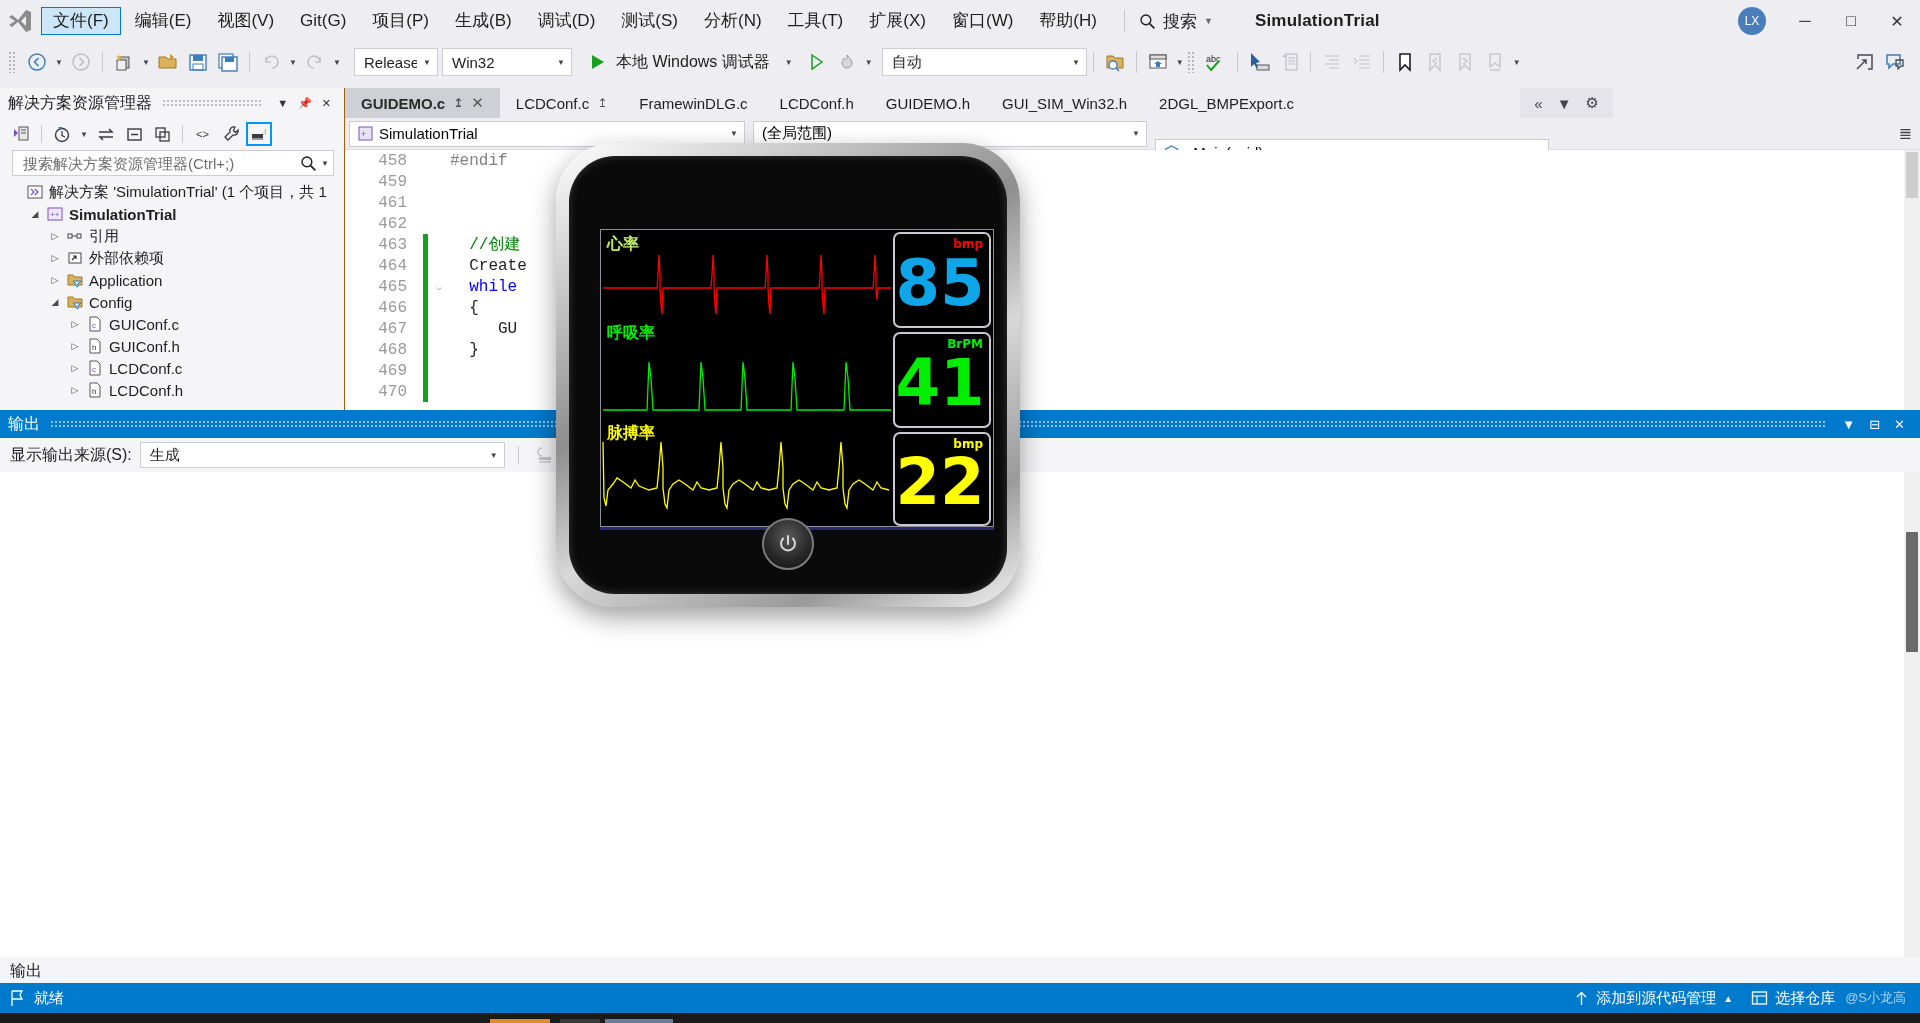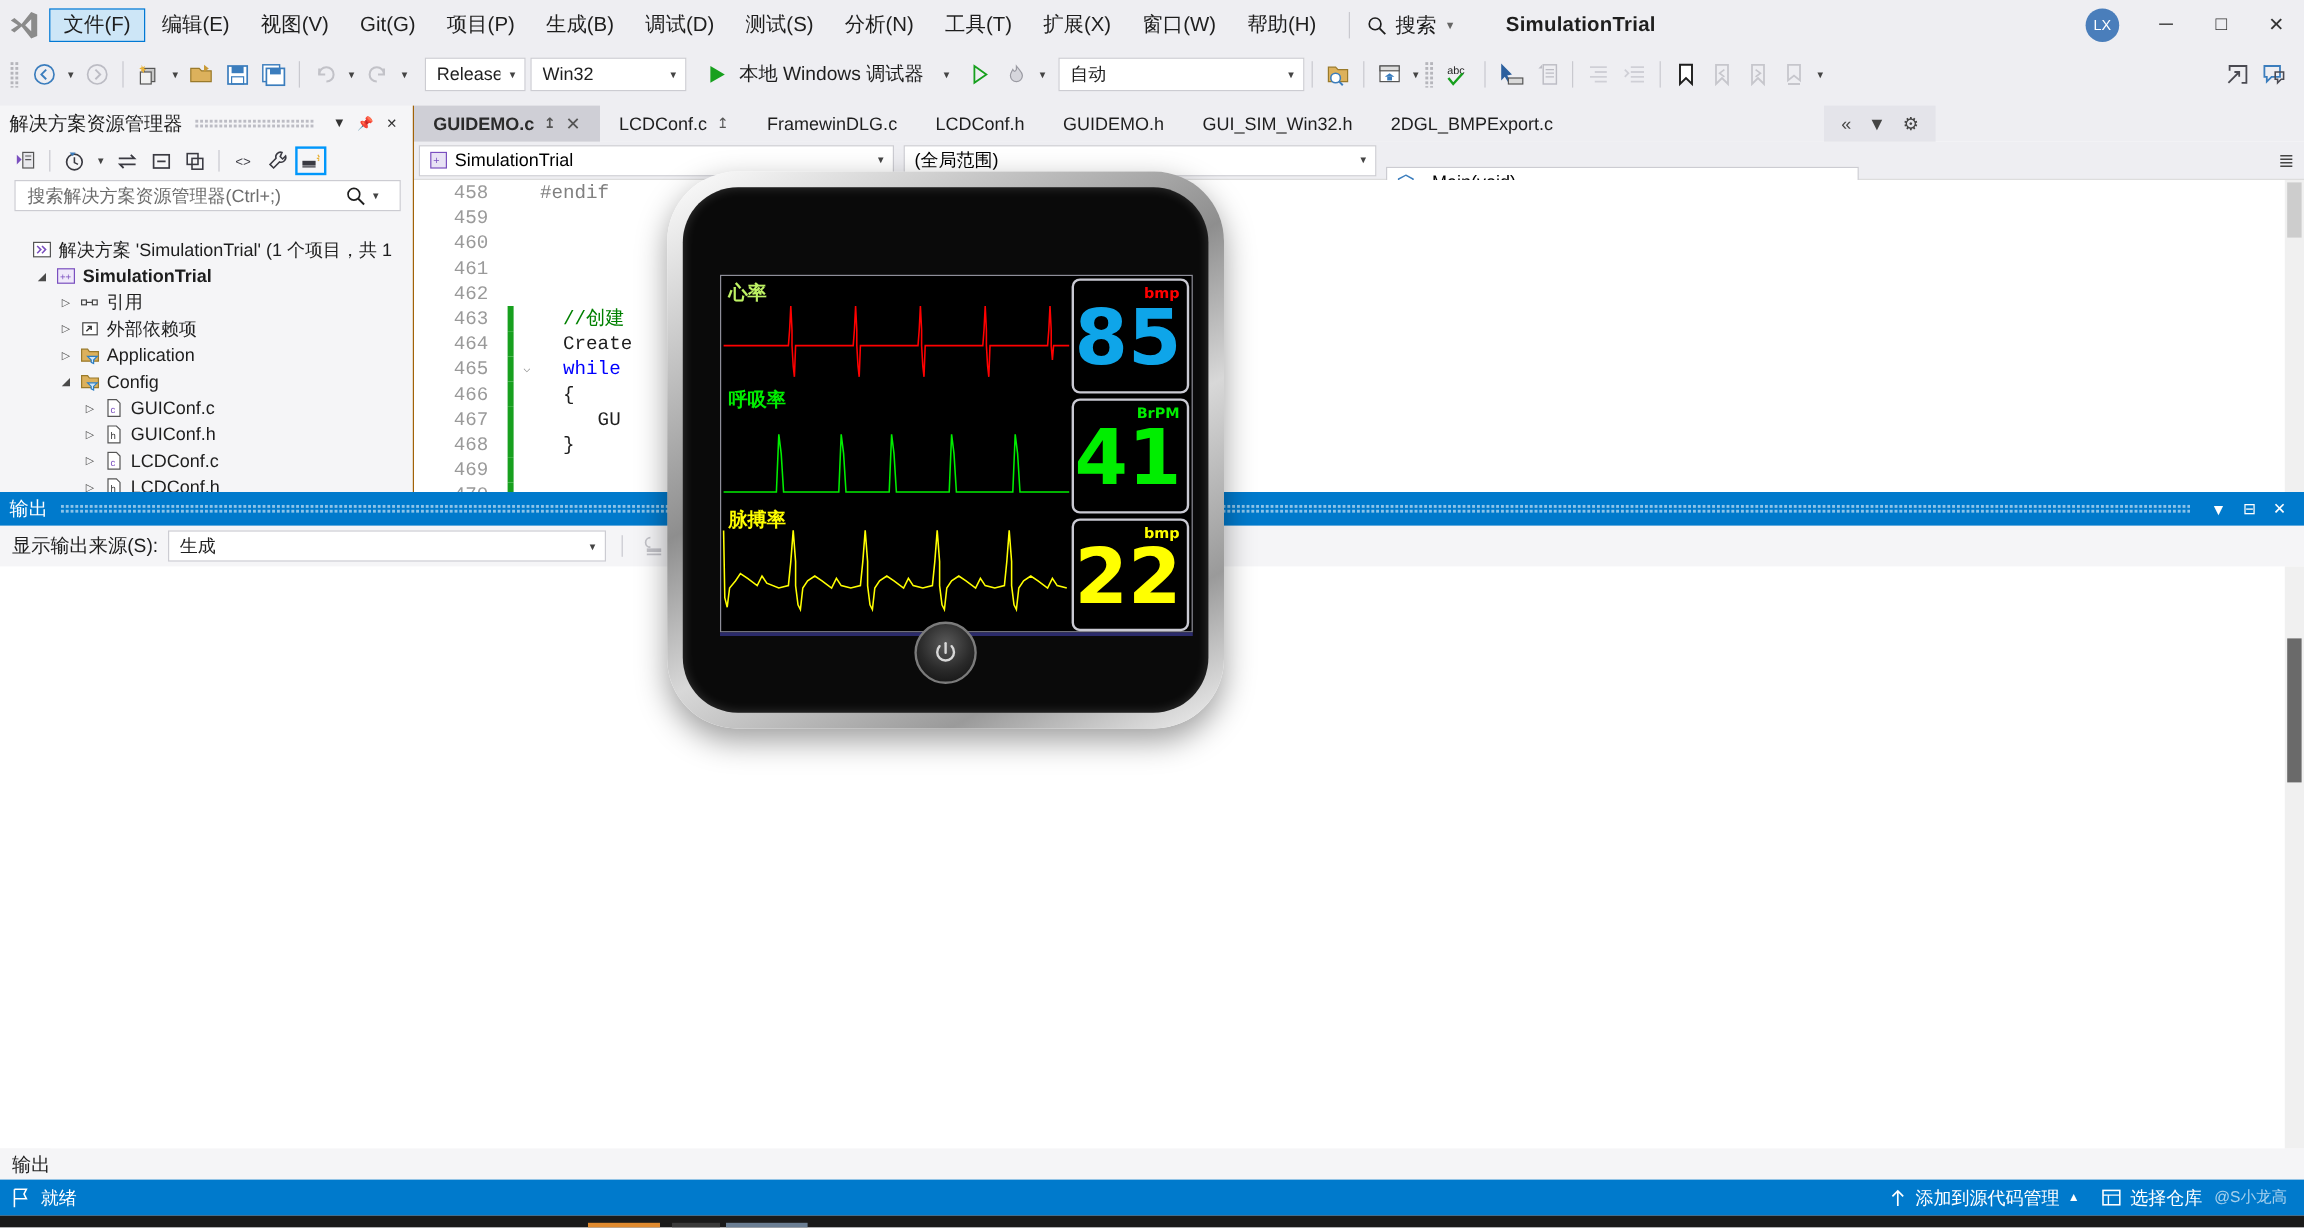--- a/index.html
+++ b/index.html
@@ -76,22 +76,22 @@
   .se-head { display: flex; align-items: center; height: 30px; padding: 0 8px; }
   .se-title { font-size: 16px; color: #1e1e1e; white-space: nowrap; }
   .se-dots { flex: 1; height: 8px; margin: 0 10px;
     background-image: radial-gradient(#bcbcc4 40%, transparent 41%); background-size: 4px 4px; }
   .se-hdr-ico { font-size: 11px; color: #333; padding: 0 5px; }
   .se-toolbar { display: flex; align-items: center; height: 32px; padding: 0 8px; gap: 2px; }
   .se-tb { width: 26px; height: 24px; display: flex; align-items: center; justify-content: center; }
   .se-tb.sel { border: 2px solid #0097fb; }
   .se-vsep { width: 1px; height: 18px; background: #c9c9cf; margin: 0 5px; }
   .se-search {
-    margin: 0 10px 21px 12px; height: 26px; background: #fff; border: 1px solid #ccccd2;
-    display: flex; align-items: center; padding: 0 16px 0 8px;
+    margin: 0 10px 5px 12px; height: 26px; background: #fff; border: 1px solid #ccccd2;
+    display: flex; align-items: center; padding: 0 4px 0 8px;
   }
   .se-search input { border: 0; outline: 0; flex: 1; font-size: 15px; color: #1e1e1e; font-family: inherit; background: transparent; }
   .se-search input::placeholder { color: #6d6d6d; }
   .tree { font-size: 15px; color: #1e1e1e; padding-left: 6px; }
   .trow { display: flex; align-items: center; height: 22px; white-space: nowrap; }
   .tarrow { width: 18px; text-align: center; font-size: 9px; color: #4a4a4a; }
   .ticon { width: 22px; display: flex; align-items: center; justify-content: center; }
   .tlabel { padding-left: 3px; }
   .tlabel.bold { font-weight: bold; }
 
@@ -629,26 +629,20 @@
           <span class="lfold"></span>
           <span class="ctext pp">#endif</span>
         </div>
         <div class="code-line">
           <span class="lnum">459</span>
           <span class="lchg"></span>
           <span class="lfold"></span>
           <span class="ctext "></span>
         </div>
         <div class="code-line">
-          <span class="lnum">460</span>
-          <span class="lchg"></span>
-          <span class="lfold"></span>
-          <span class="ctext "></span>
-        </div>
-        <div class="code-line">
           <span class="lnum">461</span>
           <span class="lchg"></span>
           <span class="lfold"></span>
           <span class="ctext "></span>
         </div>
         <div class="code-line">
           <span class="lnum">462</span>
           <span class="lchg"></span>
           <span class="lfold"></span>
           <span class="ctext "></span>

